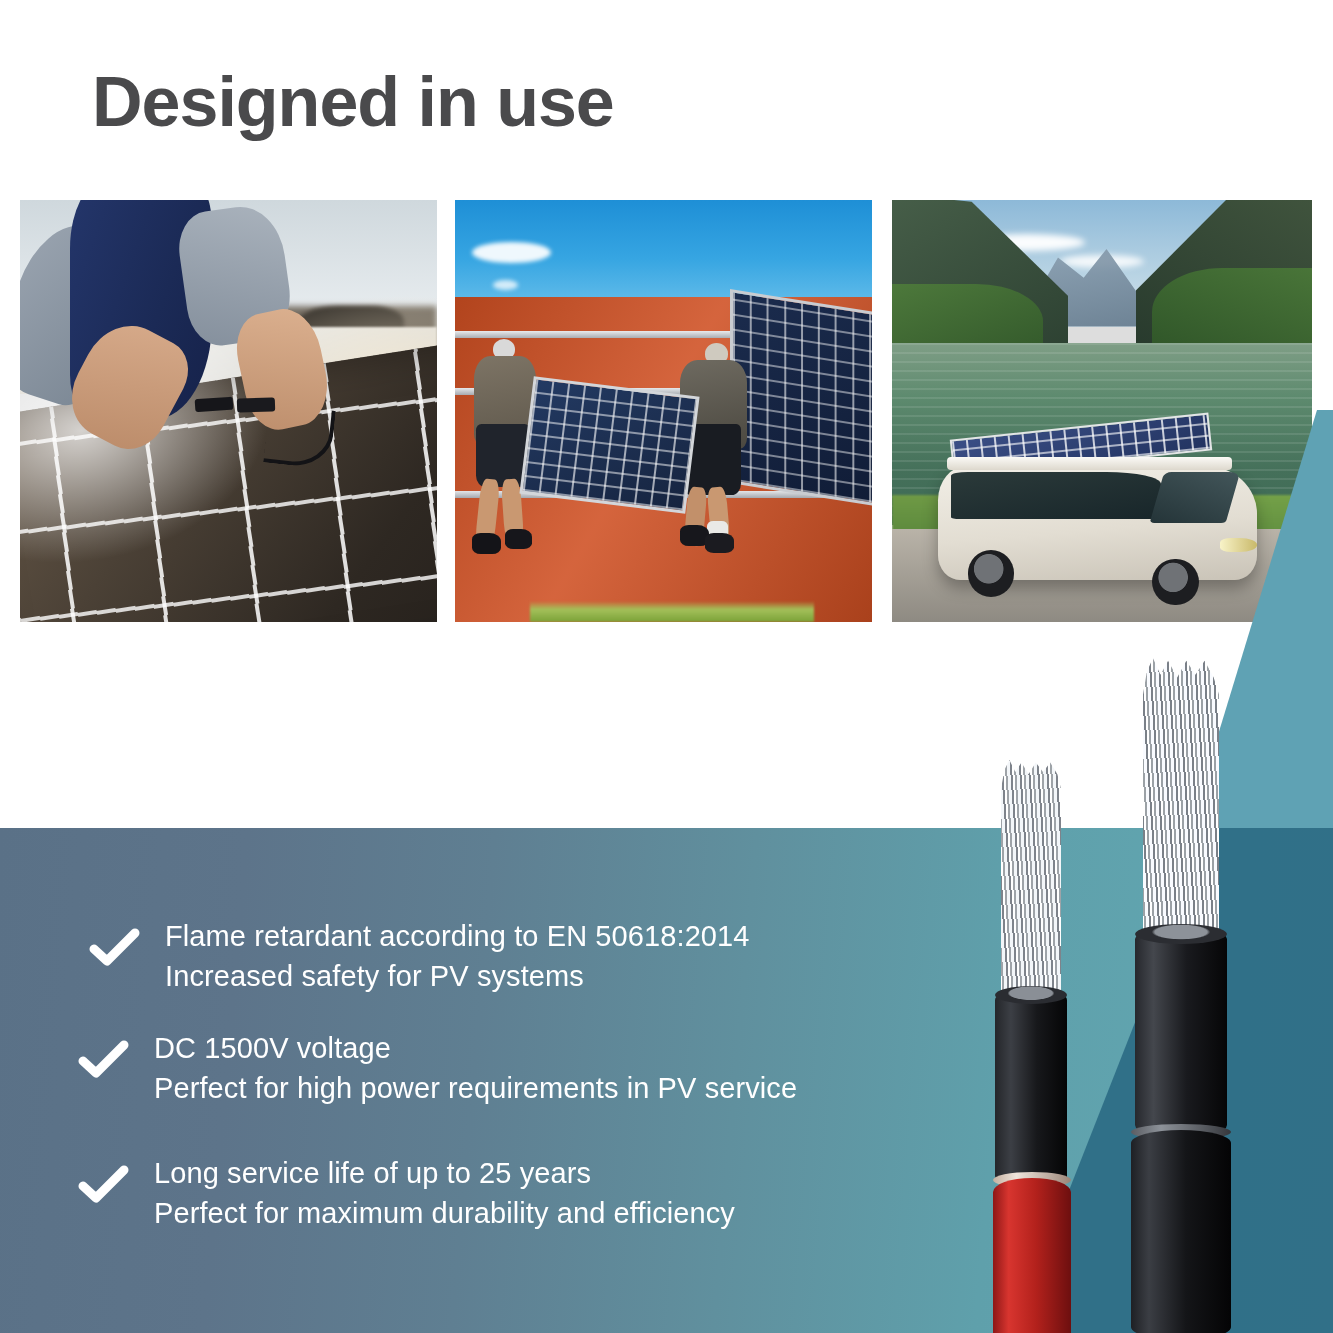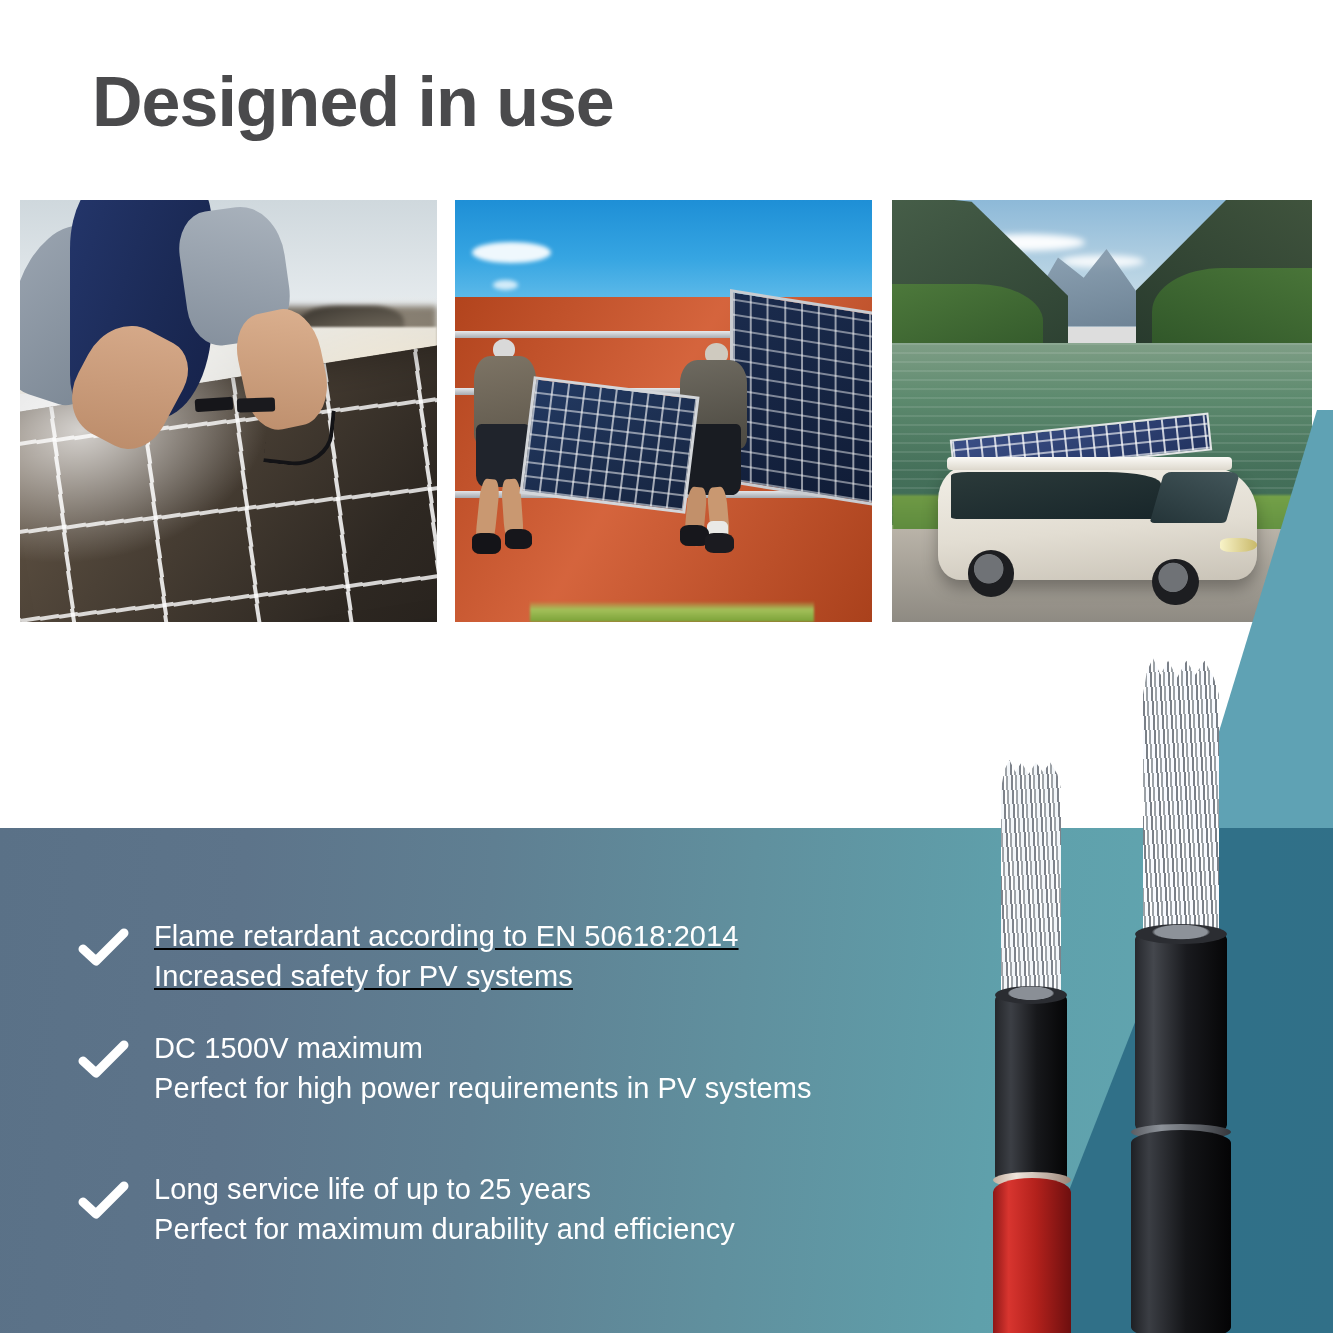--- a/index.html
+++ b/index.html
@@ -249,23 +249,23 @@
   .panel-dark-wedge {
     position:absolute; right:0; top:0; width:320px; height:505px;
     background:#2d6b84;
     clip-path:polygon(100% 0, 100% 100%, 0 100%, 62% 0);
     opacity:.92;
   }
 
   
   .bullets { position:absolute; left:0; top:828px; width:900px; z-index:6; }
   .bullet-row { position:absolute; display:flex; align-items:flex-start; }
-  .bullet-row.b1 { left:78px; top:88px;text-decoration:underline; }
+  .bullet-row.b1 { left:89px; top:88px; }
   .bullet-row.b2 { left:78px; top:200px; }
-  .bullet-row.b3 { left:78px; top:325px;margin-top:16px; }
+  .bullet-row.b3 { left:78px; top:325px; }
   .check-icon { width:52px; flex:0 0 52px; padding-top:12px; }
   .check-icon svg { display:block; }
   .bullet-text { margin-left:24px; }
   .bullet-line {
     font-size:29px;
     color:#ffffff;
     line-height:1.38;
     letter-spacing:.1px;
     white-space:nowrap;
   }
@@ -441,22 +441,22 @@
     </div>
   </div>
 
   <div class="bullet-row b2">
     <div class="check-icon">
       <svg width="52" height="40" viewBox="0 0 52 40">
         <path d="M5 21 L18 33 L46 5" fill="none" stroke="#ffffff" stroke-width="9" stroke-linecap="round" stroke-linejoin="round"></path>
       </svg>
     </div>
     <div class="bullet-text">
-      <div class="bullet-line">DC 1500V maximum</div>
-      <div class="bullet-line">Perfect for high power requirements in PV systems</div>
+      <div class="bullet-line">DC 1500V voltage</div>
+      <div class="bullet-line">Perfect for high power requirements in PV service</div>
     </div>
   </div>
 
   <div class="bullet-row b3">
     <div class="check-icon">
       <svg width="52" height="40" viewBox="0 0 52 40">
         <path d="M5 21 L18 33 L46 5" fill="none" stroke="#ffffff" stroke-width="9" stroke-linecap="round" stroke-linejoin="round"></path>
       </svg>
     </div>
     <div class="bullet-text">

